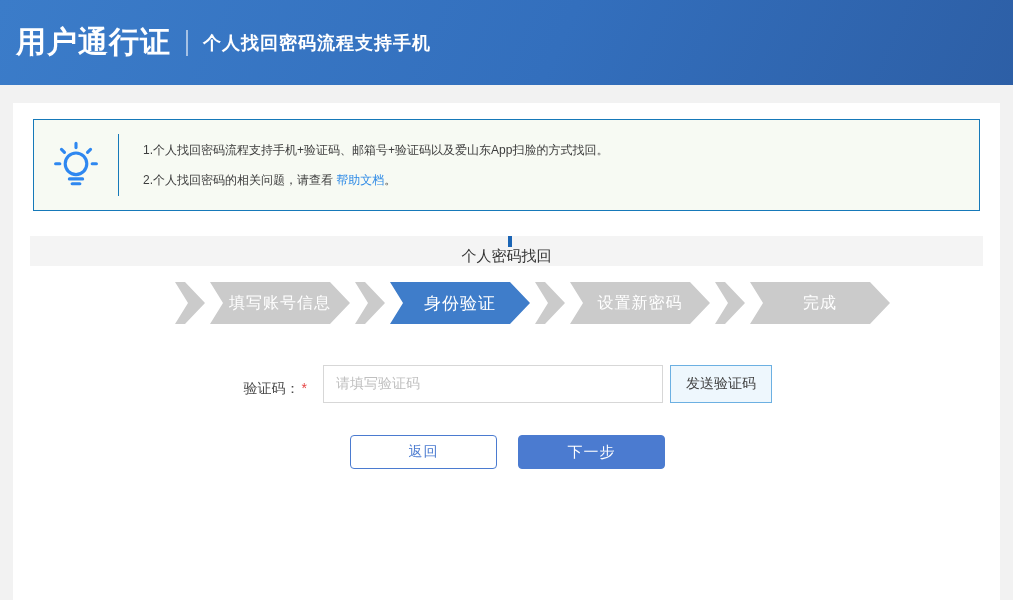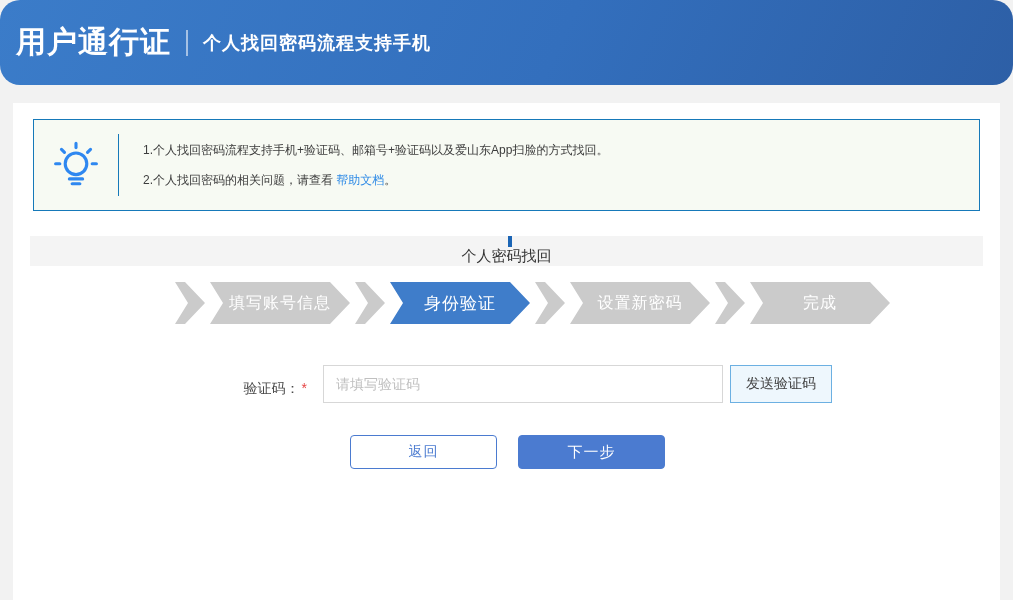--- a/index.html
+++ b/index.html
@@ -20,21 +20,20 @@
     background:#f2f2f2;
     color:#333;
   }
   
   .header{
     height:85px;
     background:linear-gradient(115deg,#3b7cc9 0%,#336fbd 55%,#2d5fa6 100%);
     display:flex;align-items:center;
     padding-left:16px;
     color:#fff;
-    border-radius:20px;
   }
   .header-title{font-size:30px;font-weight:bold;letter-spacing:1px;}
   .header-sep{width:2px;height:26px;background:rgba(255,255,255,.55);margin:0 15px;}
   .header-subtitle{font-size:18px;font-weight:bold;letter-spacing:1px;}
   
   .card{
     background:#fff;
     margin:18px 13px 0 13px;
     height:497px;
   }
@@ -86,23 +85,23 @@
     position:relative;top:16px;
     margin-top:41px;
     display:flex;align-items:center;
   }
   .form-label{
     width:310px;text-align:right;padding-right:16px;
     font-size:14px;color:#4a4a4a;margin-top:9px;
   }
   .required{color:var(--required);margin-left:2px;}
   .captcha-input{
-    width:400px;height:38px;border:1px solid #d7d7d7;background:#fff;
+    width:340px;height:38px;border:1px solid #d7d7d7;background:#fff;
     padding:0 12px;font-size:14px;color:#333;outline:none;
-    font-family:Liberation Sans, sans-serif;
+    font-family:Liberation Serif, serif;
   }
   .captcha-input::placeholder{color:#c0c0c0;}
   .send-code-btn{
     width:102px;height:38px;margin-left:7px;
     background:#eef7fd;border:1px solid #6cb0e2;color:#404040;
     font-size:14px;cursor:pointer;
     font-family:"Liberation Sans","DejaVu Sans",sans-serif;
   }
   
   .actions{

